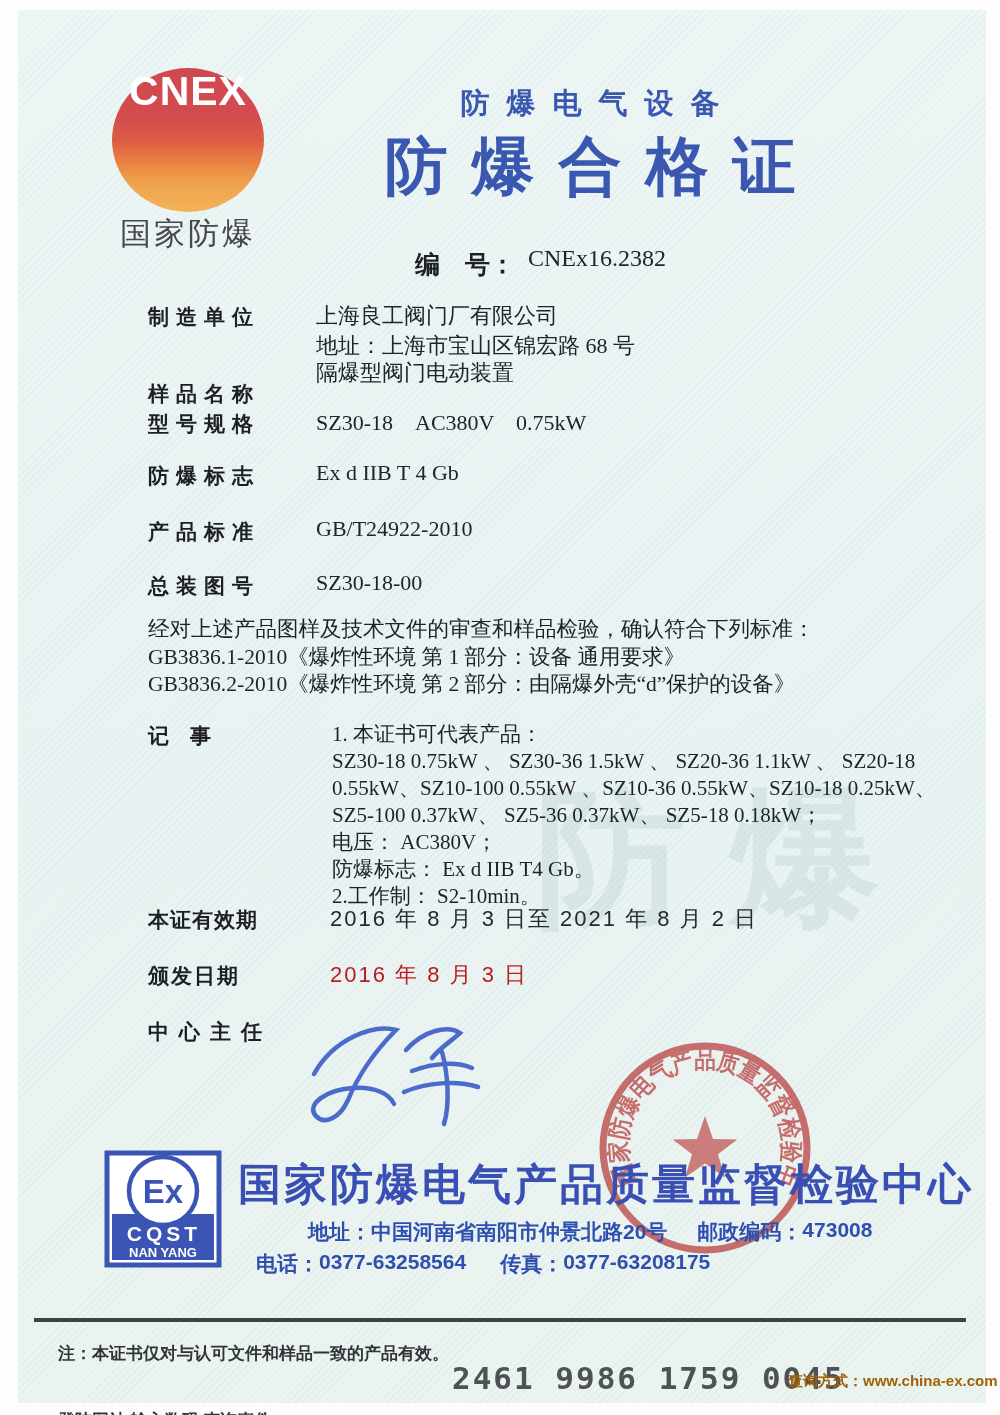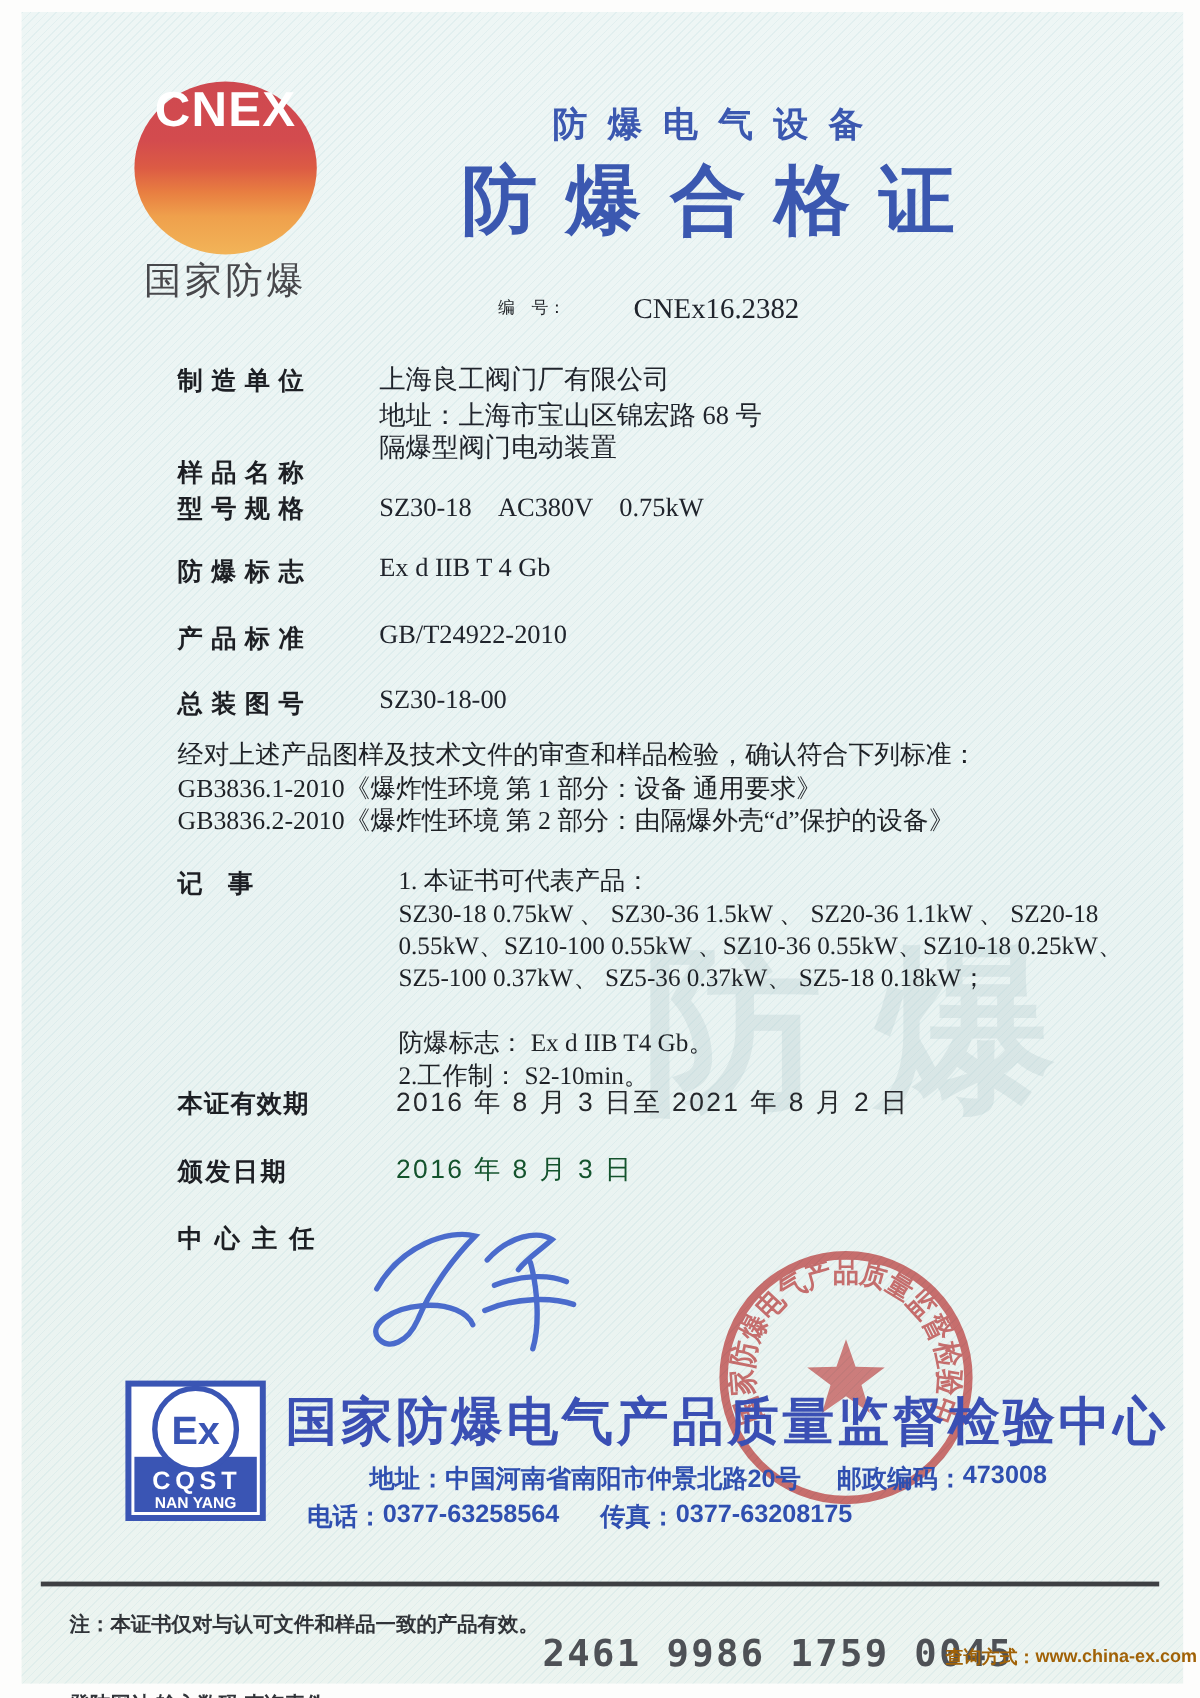--- a/index.html
+++ b/index.html
@@ -37,21 +37,21 @@
   <div class="watermark">防爆</div>
 
   <div class="cnex-ellipse">
     <span class="cnex-text">CNEX</span>
   </div>
   <div class="abs" style="left:102px;top:213px;width:172px;text-align:center;font-size:31px;color:#48484c;letter-spacing:3px;font-weight:500;">国家防爆</div>
 
   <div class="abs" style="left:350px;top:84px;width:480px;text-align:center;font-size:29px;font-weight:700;letter-spacing:17px;text-indent:17px;color:#3b58b0;">防爆电气设备</div>
   <div class="abs" style="left:300px;top:124px;width:580px;text-align:center;font-size:63px;font-weight:800;letter-spacing:24px;text-indent:24px;color:#3b58b0;">防爆合格证</div>
 
-  <div class="abs" style="left:415px;top:248px;font-size:14px;font-weight:400;color:#1d1f24;">编　号：</div>
+  <div class="abs" style="left:415px;top:248px;font-size:25px;font-weight:700;color:#1d1f24;">编　号：</div>
   <div class="abs" style="left:528px;top:245px;font-size:24px;color:#20242c;font-family:'Liberation Serif',serif;">CNEx16.2382</div>
 
   <div class="lbl" style="top:303px;">制造单位</div>
   <div class="val" style="top:301px;">上海良工阀门厂有限公司</div>
   <div class="val" style="top:331px;">地址：上海市宝山区锦宏路 68 号</div>
   <div class="lbl" style="top:360px;margin-top:20px;">样品名称</div>
   <div class="val" style="top:358px;">隔爆型阀门电动装置</div>
   <div class="lbl" style="top:410px;">型号规格</div>
   <div class="val" style="top:408px;">SZ30-18　AC380V　0.75kW</div>
   <div class="lbl" style="top:462px;">防爆标志</div>
@@ -63,27 +63,28 @@
 
   <div class="para" style="top:616px;">经对上述产品图样及技术文件的审查和样品检验，确认符合下列标准：</div>
   <div class="para" style="top:644px;">GB3836.1-2010《爆炸性环境 第 1 部分：设备 通用要求》</div>
   <div class="para" style="top:671px;">GB3836.2-2010《爆炸性环境 第 2 部分：由隔爆外壳“d”保护的设备》</div>
 
   <div class="lbl" style="top:722px;letter-spacing:0;">记　事</div>
   <div class="noteline" style="top:720px;">1. 本证书可代表产品：</div>
   <div class="noteline" style="top:747px;">SZ30-18  0.75kW 、 SZ30-36  1.5kW 、 SZ20-36  1.1kW 、 SZ20-18</div>
   <div class="noteline" style="top:774px;">0.55kW、SZ10-100 0.55kW 、SZ10-36 0.55kW、SZ10-18 0.25kW、</div>
   <div class="noteline" style="top:801px;">SZ5-100 0.37kW、 SZ5-36 0.37kW、 SZ5-18 0.18kW；</div>
+  <div class="noteline" style="top:828px;">电压： AC380V；</div>
   <div class="noteline" style="top:855px;">防爆标志： Ex d IIB T4 Gb。</div>
   <div class="noteline" style="top:882px;">2.工作制： S2-10min。</div>
 
   <div class="lbl" style="top:906px;letter-spacing:1px;">本证有效期</div>
   <div class="abs" style="left:330px;top:904px;font-size:22px;letter-spacing:2px;color:#26282c;font-weight:500;">2016 年 8 月 3 日至 2021 年 8 月 2 日</div>
   <div class="lbl" style="top:962px;letter-spacing:2px;">颁发日期</div>
-  <div class="abs" style="left:330px;top:960px;font-size:22px;letter-spacing:2px;color:#14532d;font-weight:500;">2016 年 8 月 3 日</div>
+  <div class="abs" style="left:330px;top:960px;font-size:22px;letter-spacing:2px;color:#b91c1c;font-weight:500;">2016 年 8 月 3 日</div>
   <div class="lbl" style="top:1018px;letter-spacing:10px;">中心主任</div>
 
   <svg class="abs" style="left:300px;top:1016px;" width="185" height="112" viewBox="0 0 185 112">
     <g fill="none" stroke="#4a6bcc" stroke-width="4.5" stroke-linecap="round">
       <path d="M14,58 C34,22 74,8 96,14 C76,34 58,60 48,84 C40,102 24,110 15,99 C7,88 26,74 52,72 C74,70 90,78 94,88"></path>
       <path d="M106,34 C124,14 148,9 160,17 C150,26 140,32 132,42"></path>
       <path d="M112,55 C136,46 158,46 172,52"></path>
       <path d="M104,76 C130,65 160,65 178,71"></path>
       <path d="M142,36 C148,58 150,88 144,108"></path>
     </g>

